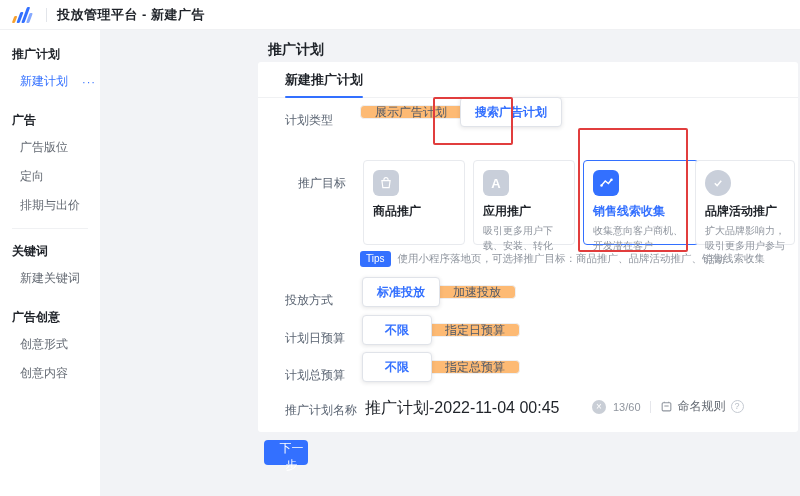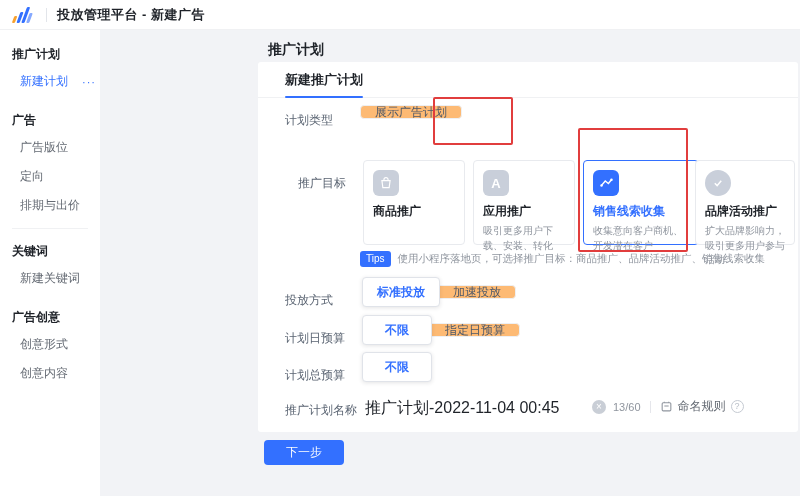--- a/index.html
+++ b/index.html
@@ -60,23 +60,23 @@
     font-size:16px; color:#1f2329; background:transparent; font-family:"Liberation Sans","DejaVu Sans",sans-serif; }
   .name-right { position:absolute; left:334px; top:336px; display:flex; align-items:center; }
   .clear-icon { width:14px; height:14px; border-radius:50%; background:#c9ced6; color:#fff;
     font-size:10px; line-height:14px; text-align:center; cursor:pointer; }
   .counter { font-size:11px; color:#8f959e; margin-left:7px; }
   .v-sep { width:1px; height:12px; background:#e5e6eb; margin:0 9px; }
   .naming-rule { font-size:12px; color:#646a73; margin-left:5px; cursor:pointer; }
   .q-icon { width:13px; height:13px; border:1px solid #c5cad2; border-radius:50%; color:#b8bec7;
     font-size:9px; line-height:11px; text-align:center; margin-left:5px; cursor:pointer; }
 
-  .next-btn { position:absolute; left:264px; top:440px; width:80px; height:25px; background:#3370ff;
+  .next-btn { position:absolute; left:264px; top:440px; width:44px; height:25px; background:#3370ff;
     border:none; border-radius:4px; color:#fff; font-size:12px; cursor:pointer;
-    font-family:"Liberation Sans","DejaVu Sans",sans-serif; }
+    font-family:"Liberation Sans","DejaVu Sans",sans-serif;padding-left:11px; }
 
   .anno { position:absolute; border:2px solid #e13d3d; border-radius:2px; z-index:9; pointer-events:none; }
   .anno1 { left:433px; top:97px; width:80px; height:48px; }
   .anno2 { left:578px; top:128px; width:110px; height:124px; }
 </style>
 </head>
 <body>
 
 <div class="header">
   <span class="logo">
@@ -118,20 +118,21 @@
 <div class="page-title">推广计划</div>
 
 <div class="panel">
   <div class="tabbar">
     <div class="tab">新建推广计划</div>
   </div>
 
   <div class="form-label" style="top:50px;">计划类型</div>
   <div class="chip-group" style="left:102px; top:43px;">
     <div class="chip">展示广告计划</div>
+    <div class="chip selected">搜索广告计划</div>
   </div>
 
   <div class="form-label" style="top:113px;margin-left:13px;">推广目标</div>
 
   <div class="goal-card" style="left:105px;">
     <div class="icon-tile">
       <svg width="14" height="14" viewBox="0 0 24 24" fill="none" stroke="#fff" stroke-width="2">
         <path d="M5 8 h14 l-1.6 12 h-10.8 z"></path>
           <path d="M8.5 8 v-1.8 a3.5 3.5 0 0 1 7 0 V8"></path>
       </svg>
@@ -182,20 +183,21 @@
 
   <div class="form-label" style="top:268px;">计划日预算</div>
   <div class="chip-group" style="left:104px; top:261px;">
     <div class="chip selected wide">不限</div>
     <div class="chip">指定日预算</div>
   </div>
 
   <div class="form-label" style="top:305px;">计划总预算</div>
   <div class="chip-group" style="left:104px; top:298px;">
     <div class="chip selected wide">不限</div>
+    <div class="chip">指定总预算</div>
   </div>
 
   <div class="form-label" style="top:340px;">推广计划名称</div>
   <input class="name-value" value="推广计划-2022-11-04 00:45" style="">
   <div class="name-right">
     <span class="clear-icon">×</span>
     <span class="counter">13/60</span>
     <span class="v-sep"></span>
     <svg width="13" height="13" viewBox="0 0 24 24" fill="none" stroke="#8f959e" stroke-width="2">
       <rect x="4" y="5" width="16" height="15" rx="2"></rect>

